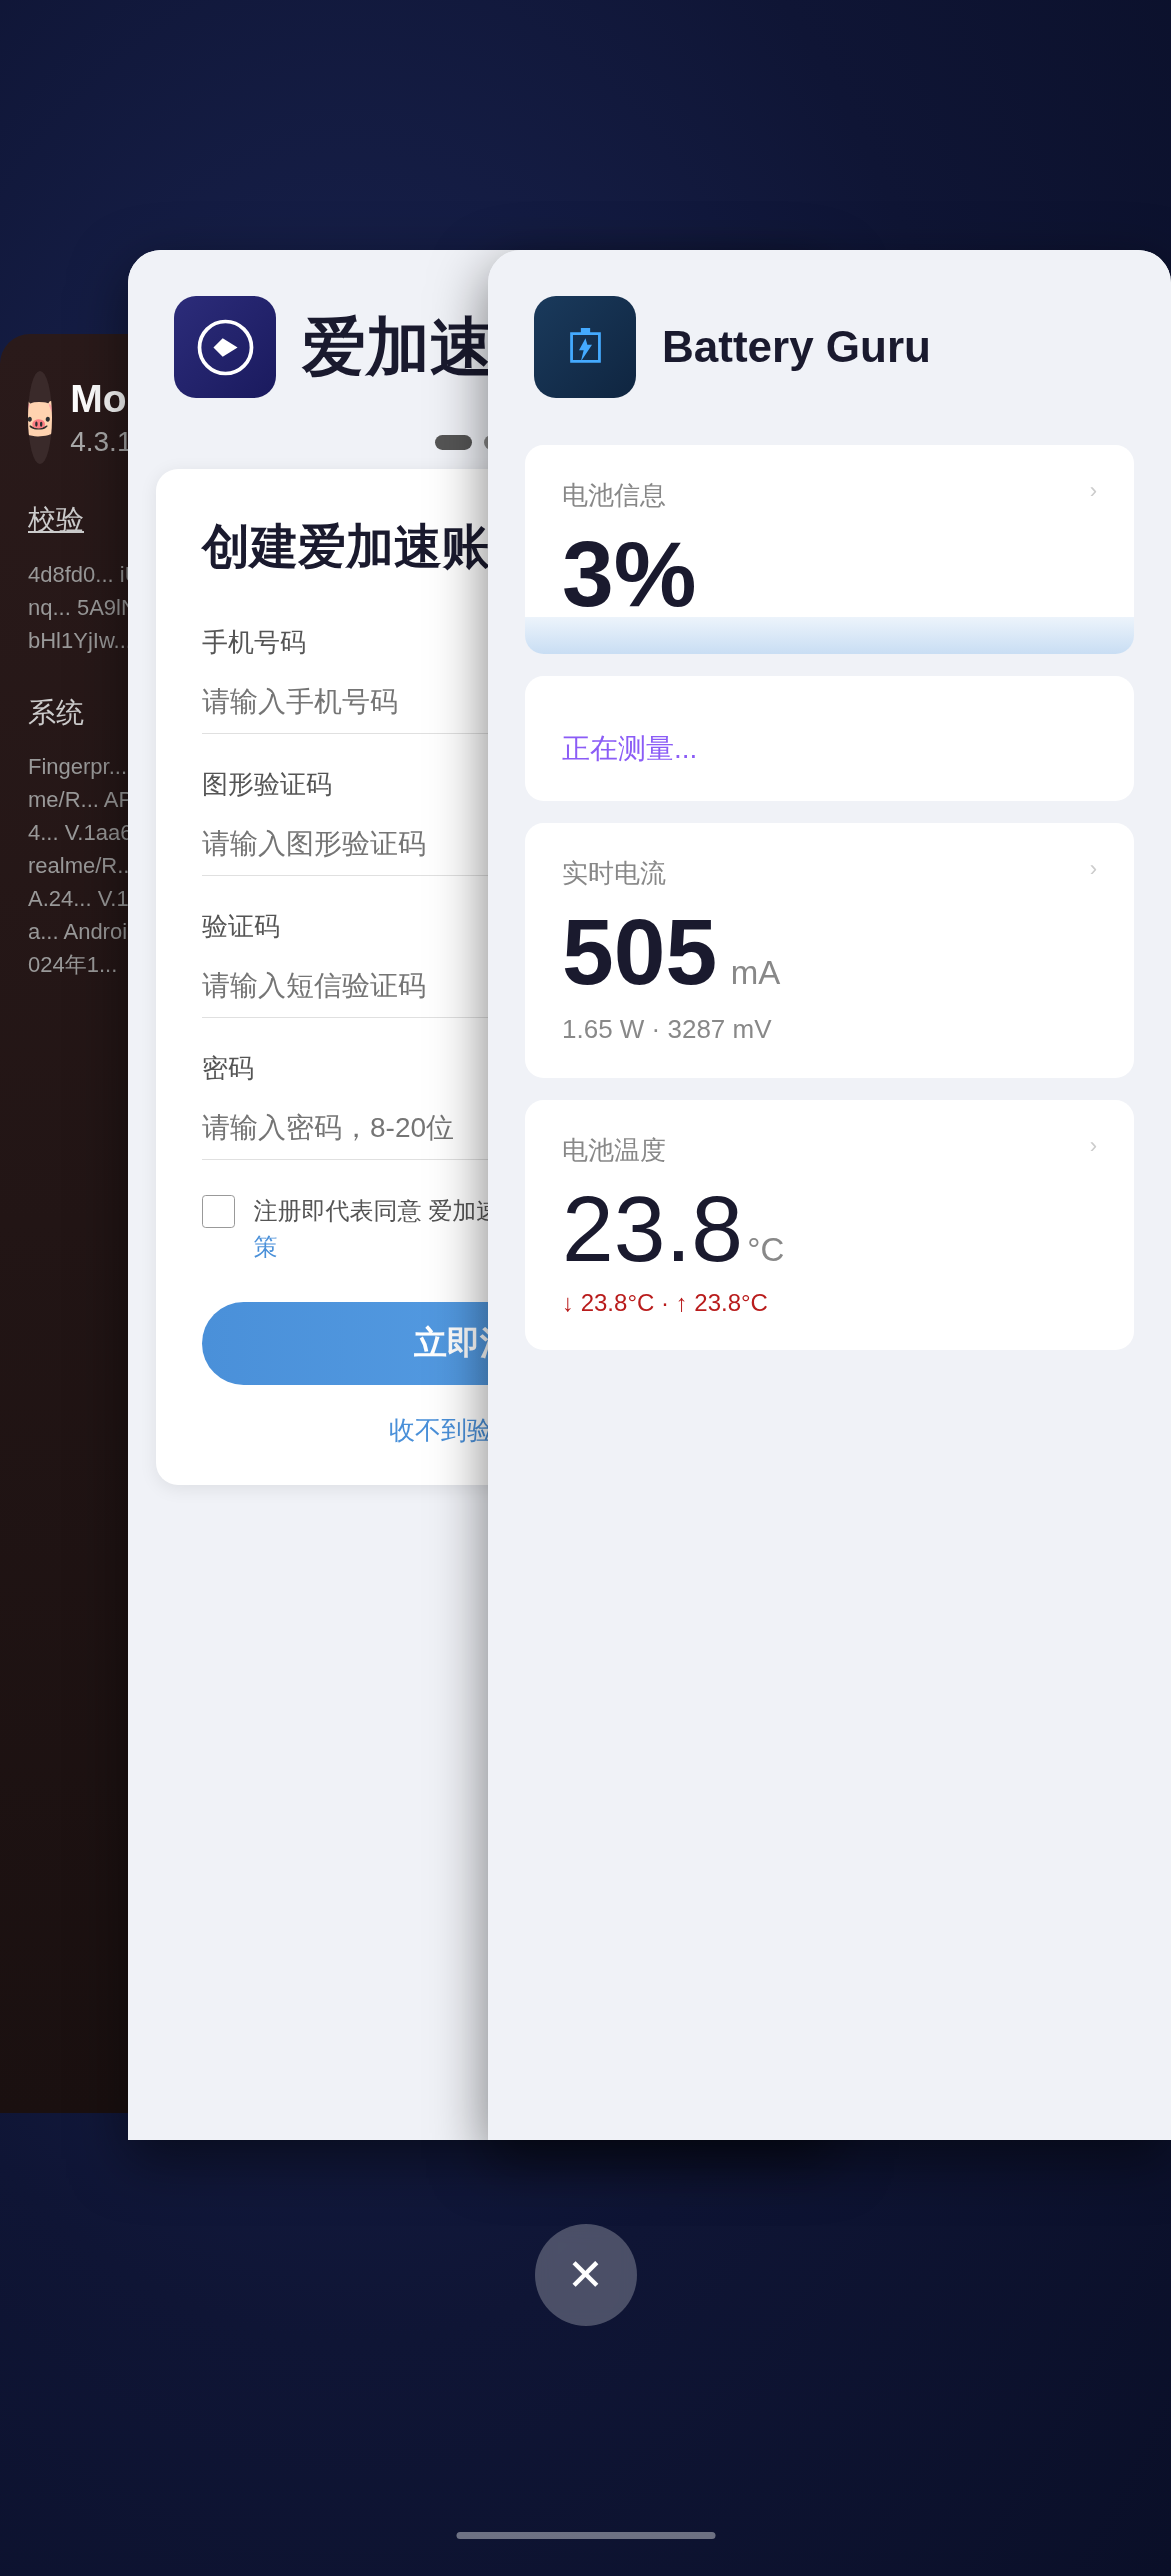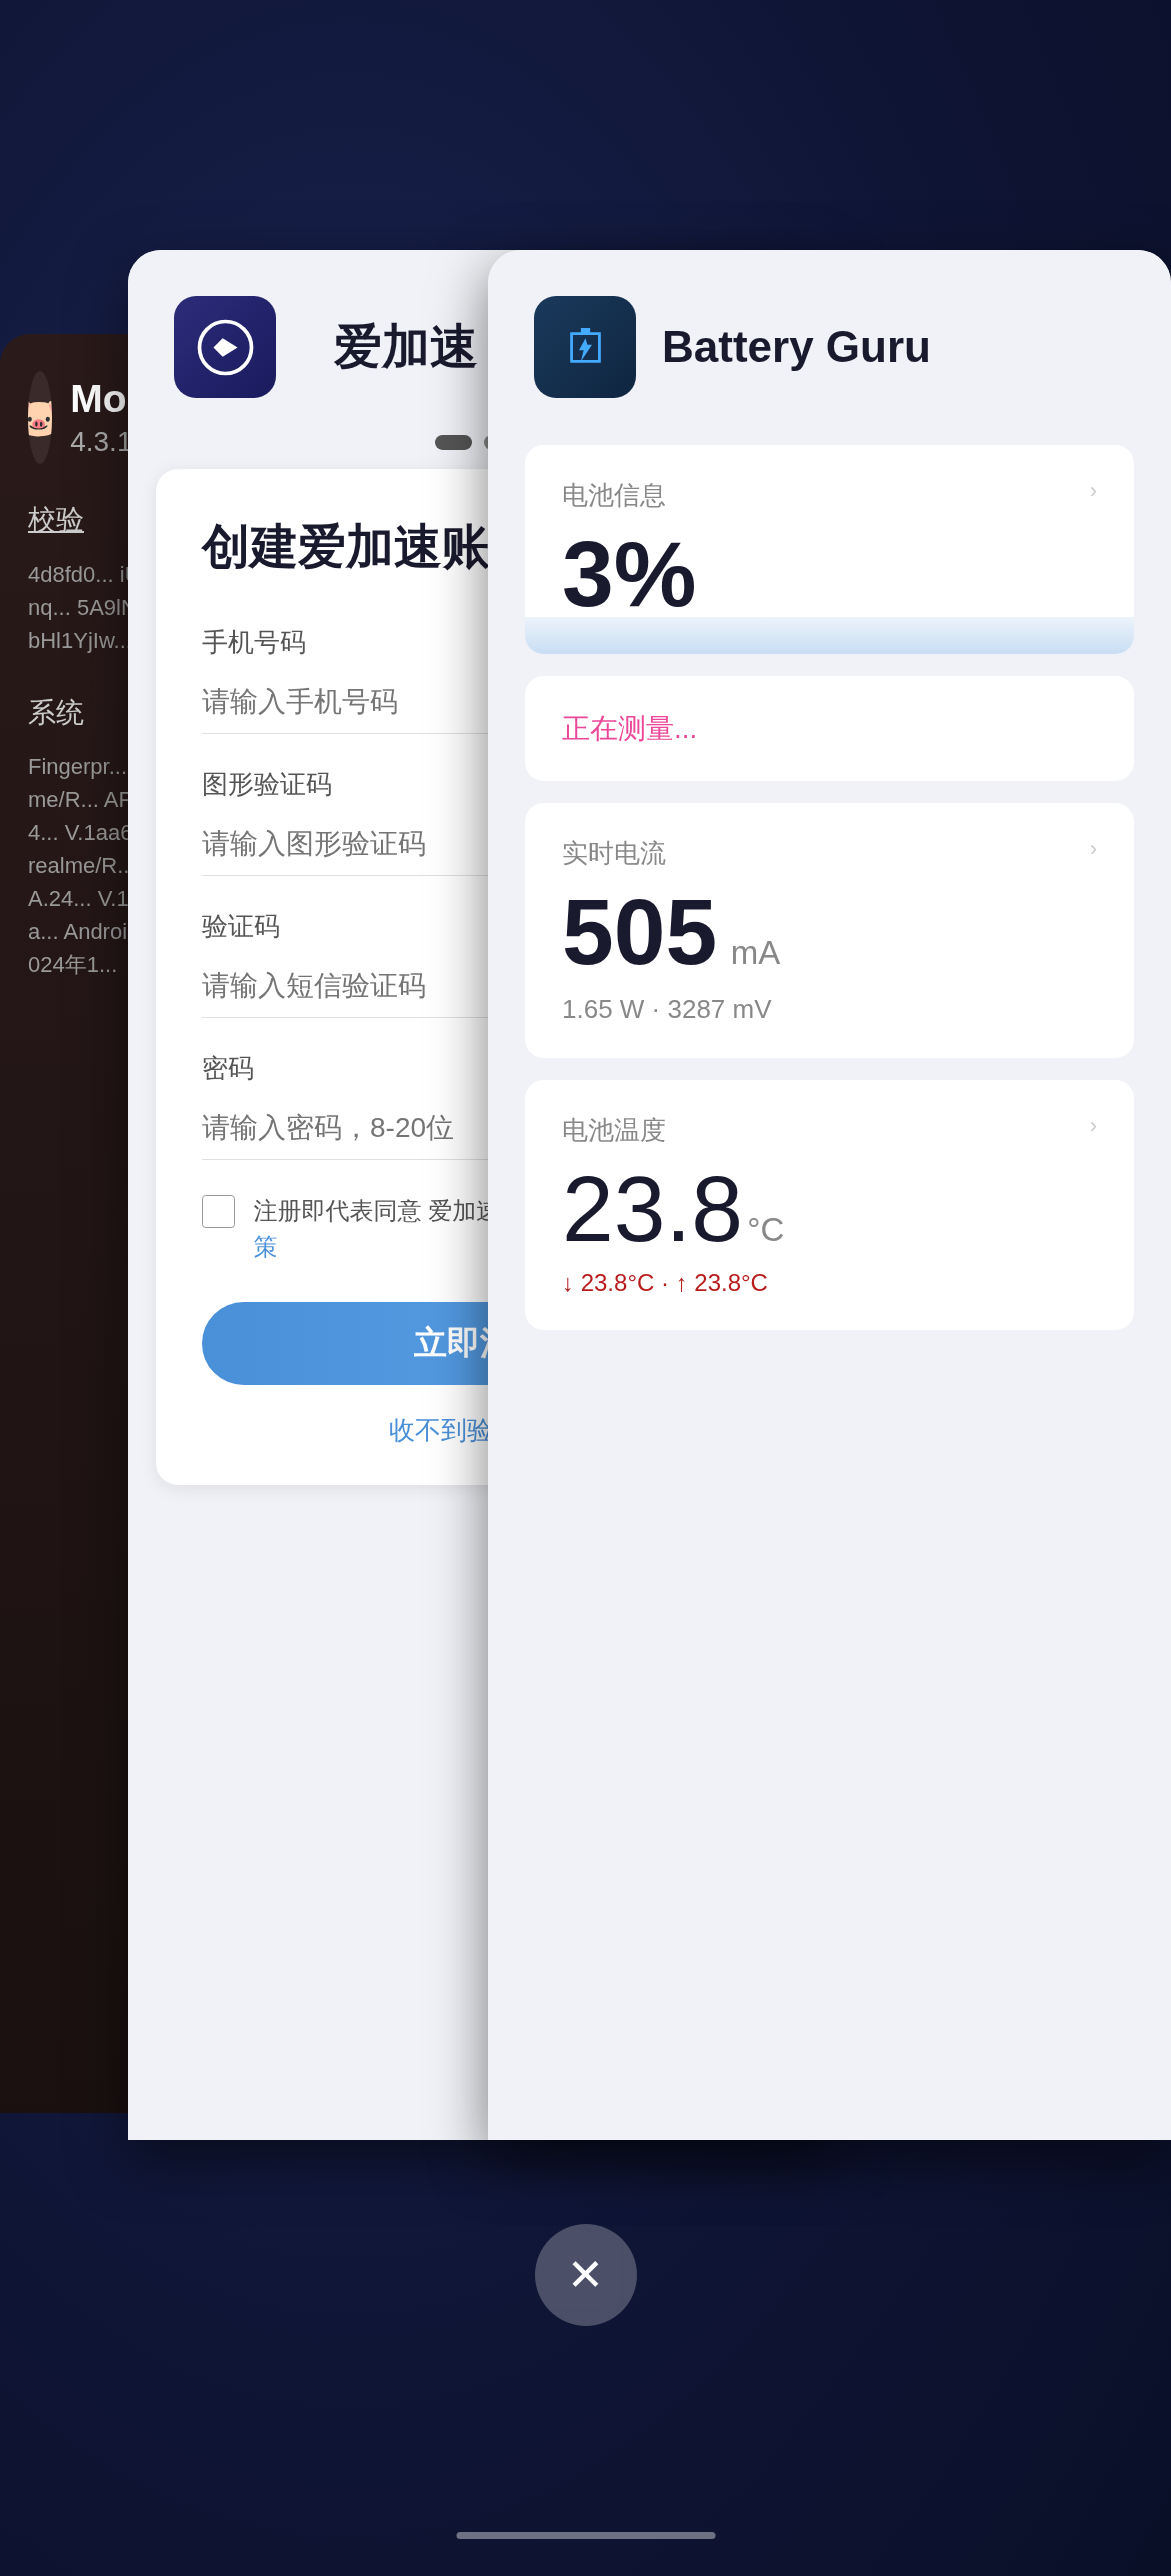--- a/index.html
+++ b/index.html
@@ -114,24 +114,23 @@
       align-items: center;
       justify-content: center;
     }
 
     .aijia-icon svg {
       width: 65px;
       height: 65px;
     }
 
     .aijia-app-name {
-      font-size: 48px;
+      font-size: 64px;
       font-weight: 700;
       color: #1a1a2e;
-      margin-left: 32px;
     }
 
     
     .dots-bar {
       display: flex;
       justify-content: center;
       padding: 9.3px 0 18.5px;
     }
 
     .dots-bar span {
@@ -323,22 +322,22 @@
 
     .battery-value-large {
       font-size: 93px;
       font-weight: 700;
       color: #1a1a2e;
       line-height: 1;
     }
 
     .battery-status {
       font-size: 28px;
-      color: #ec4899;
-      margin-top: 1px;
+      color: #8b5cf6;
+      margin-top: 21px;
     }
 
     .battery-wave {
       position: absolute;
       bottom: 0; left: 0; right: 0;
       height: 37px;
       background: linear-gradient(180deg, rgba(74, 144, 217, 0.1) 0%, rgba(74, 144, 217, 0.3) 100%);
       border-radius: 0 0 18.5px 18.5px;
     }
 

